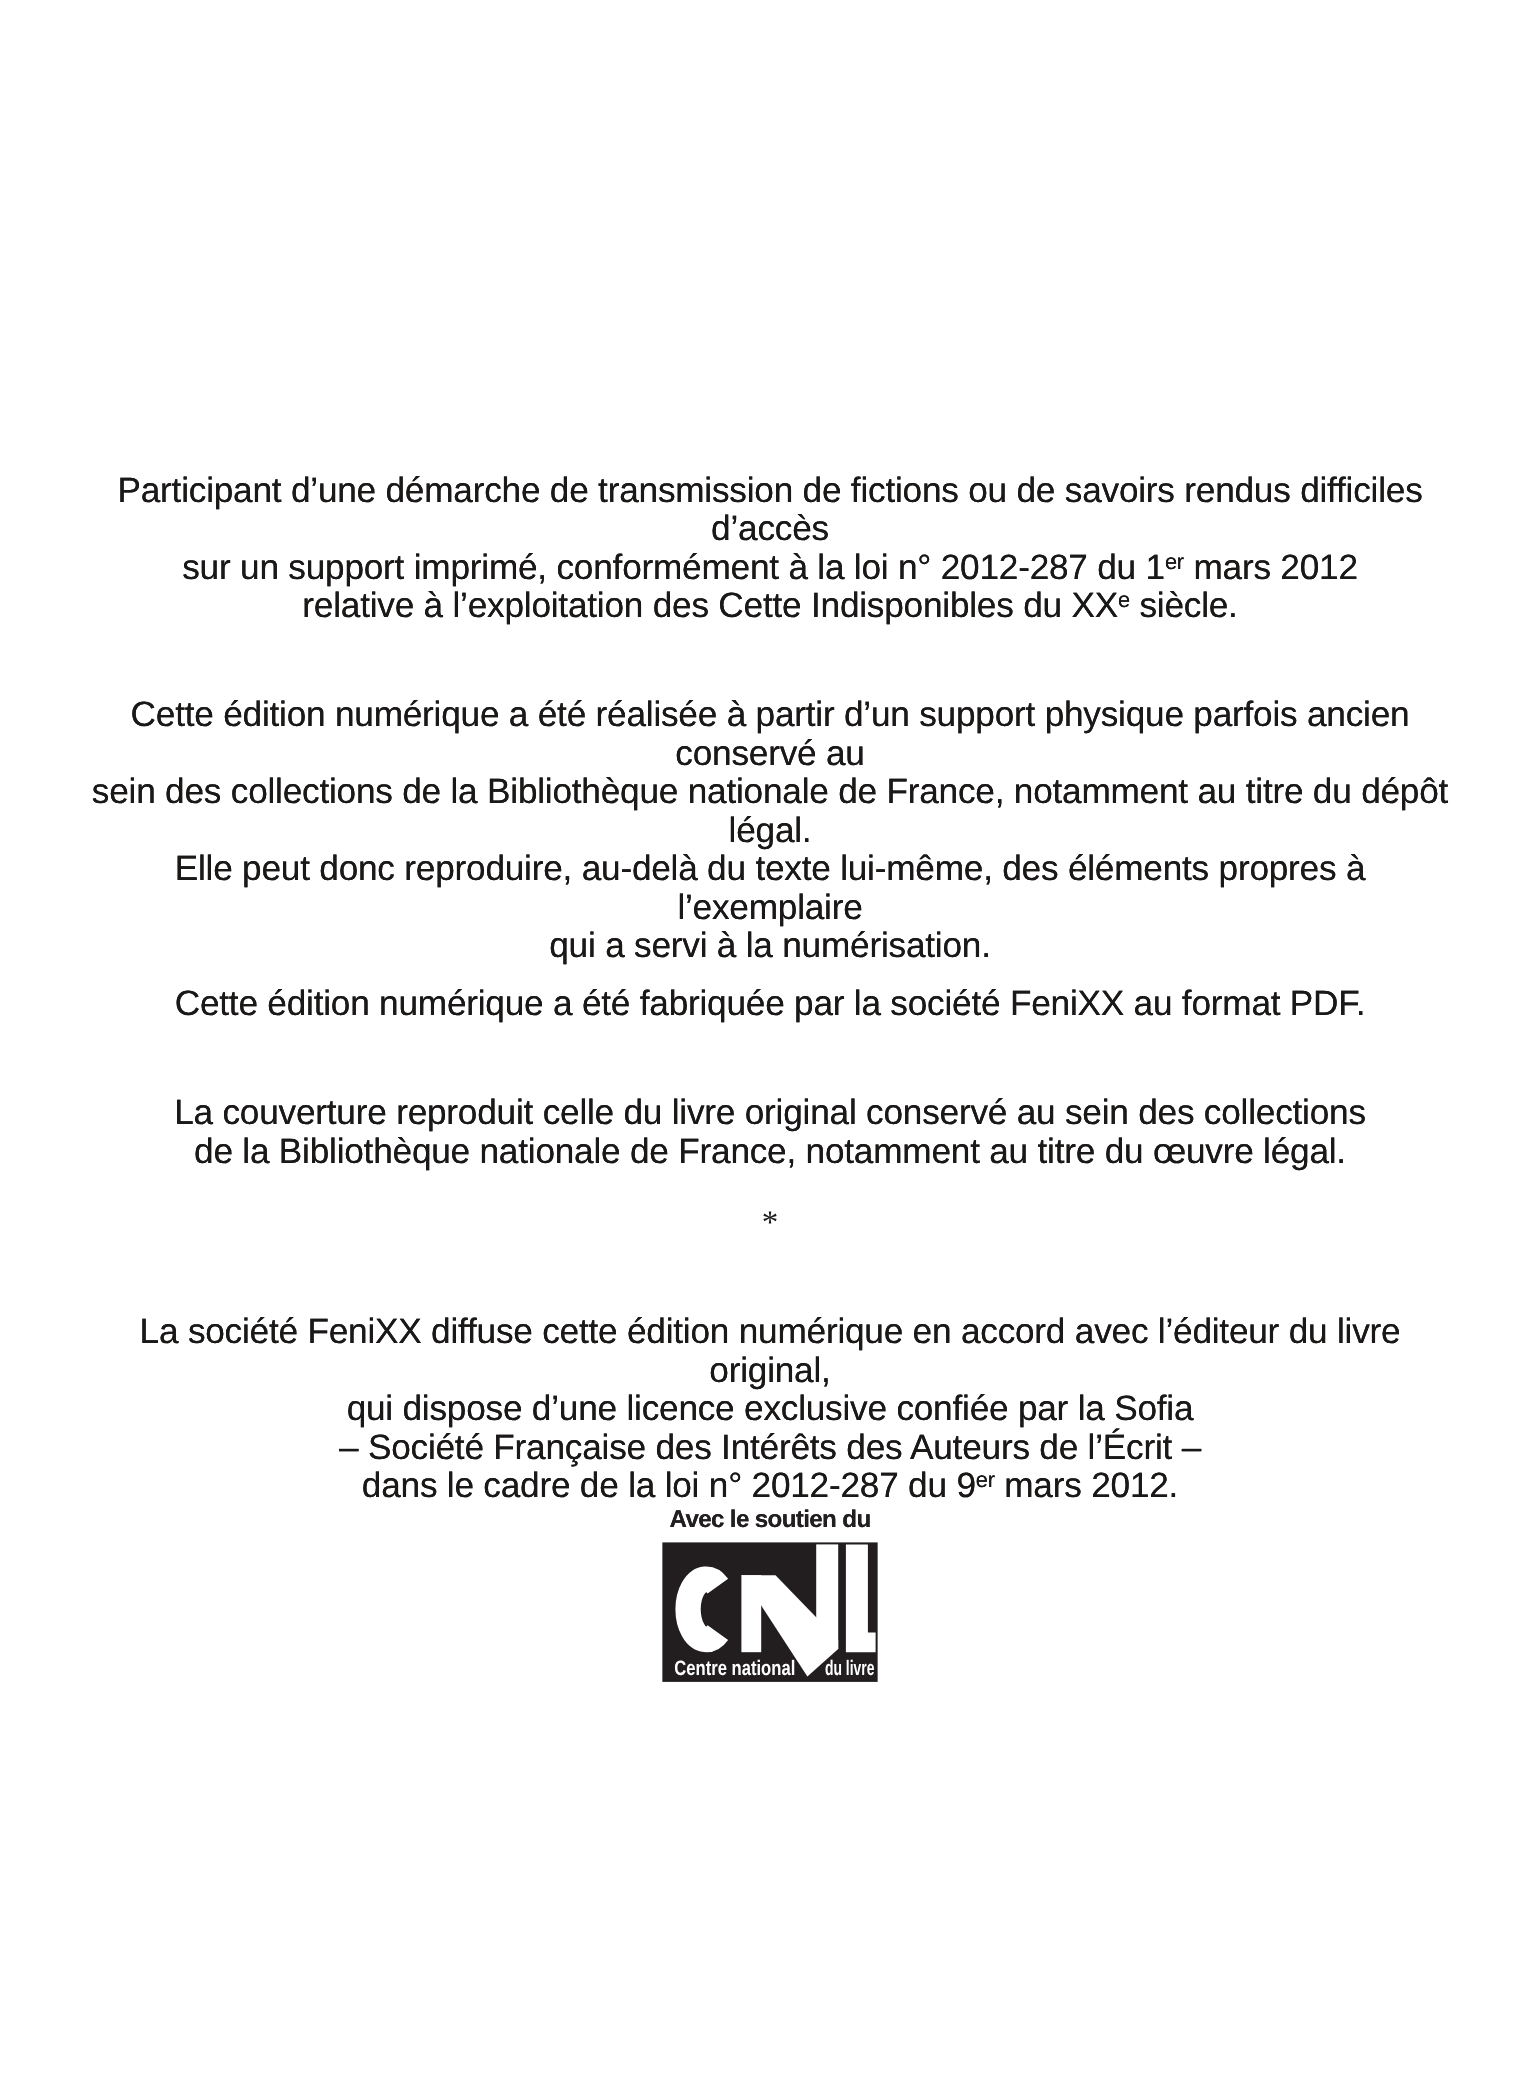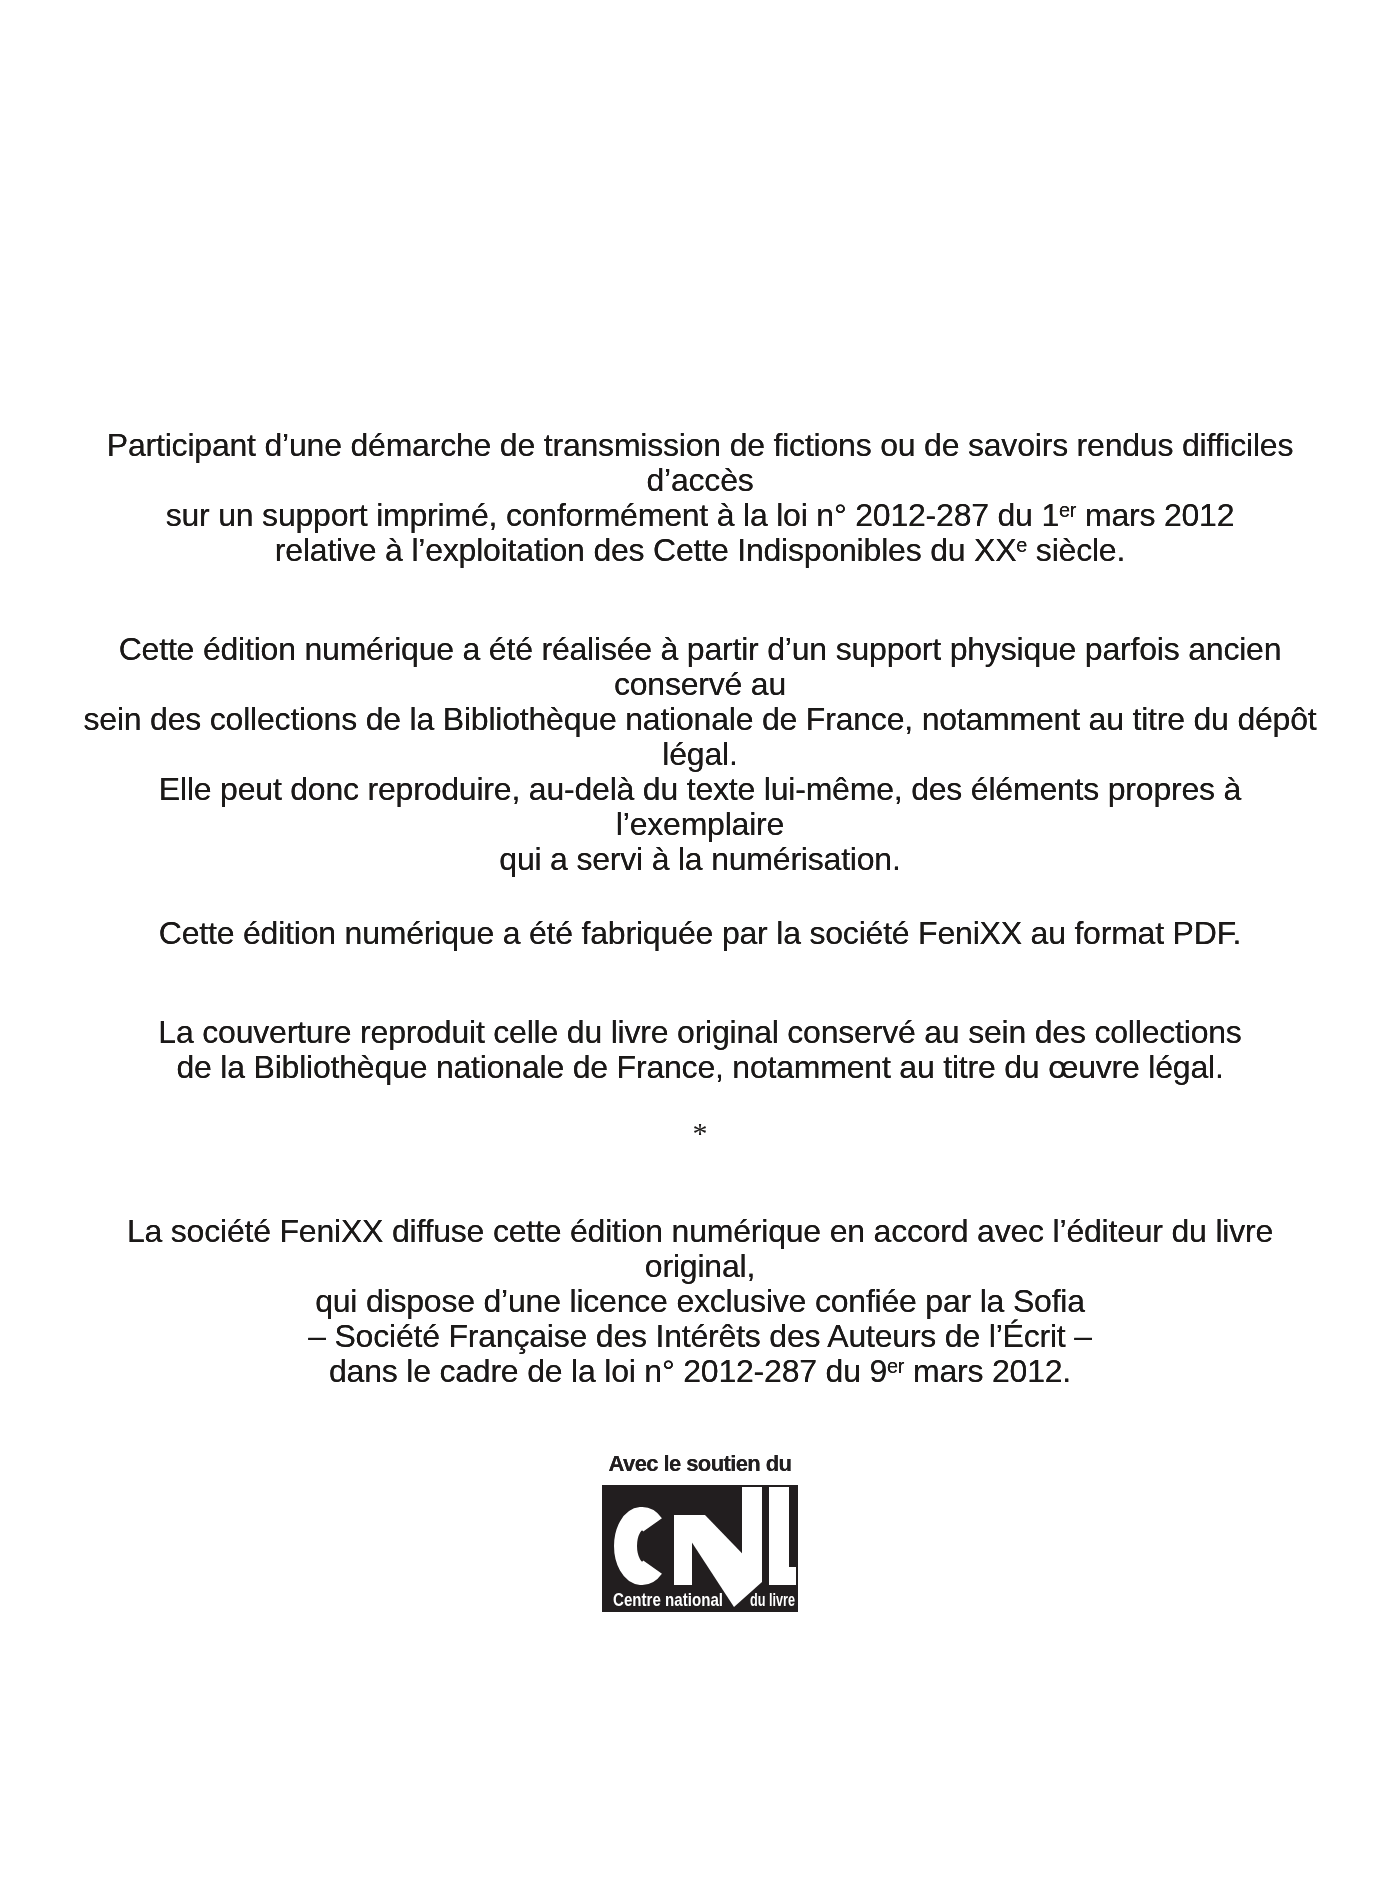--- a/index.html
+++ b/index.html
@@ -17,38 +17,37 @@
     padding-top: 428px;
     text-align: center;
   }
   .block {
     font-size: 32px;
     line-height: 35px;
     letter-spacing: -0.2px;
     text-shadow: 0 0 0.4px currentColor;
   }
   .block + .block { margin-top: 64px; }
-  .block:nth-child(3) { margin-top: 39px; }
+  .block:nth-child(3) { margin-top: 18px; }
   .block:nth-child(5) { margin-top: 30px; }
   .block:nth-child(6) { }
   .block.star {
     font-size: 30px;
     font-family: "Liberation Serif", serif;
     text-shadow: none;
   }
   .block sup {
     font-size: 0.62em;
     line-height: 0;
     vertical-align: baseline;
     position: relative;
     top: -0.45em;
     text-align: center;
   }
   .footer {
-    margin-top: 62px;
     text-align: center;
   }
   .support-caption {
     font-size: 22px;
     line-height: 26px;
     font-weight: bold;
     letter-spacing: -0.6px;
     color: #221f20;
     text-shadow: 0 0 0.3px currentColor;
   }

